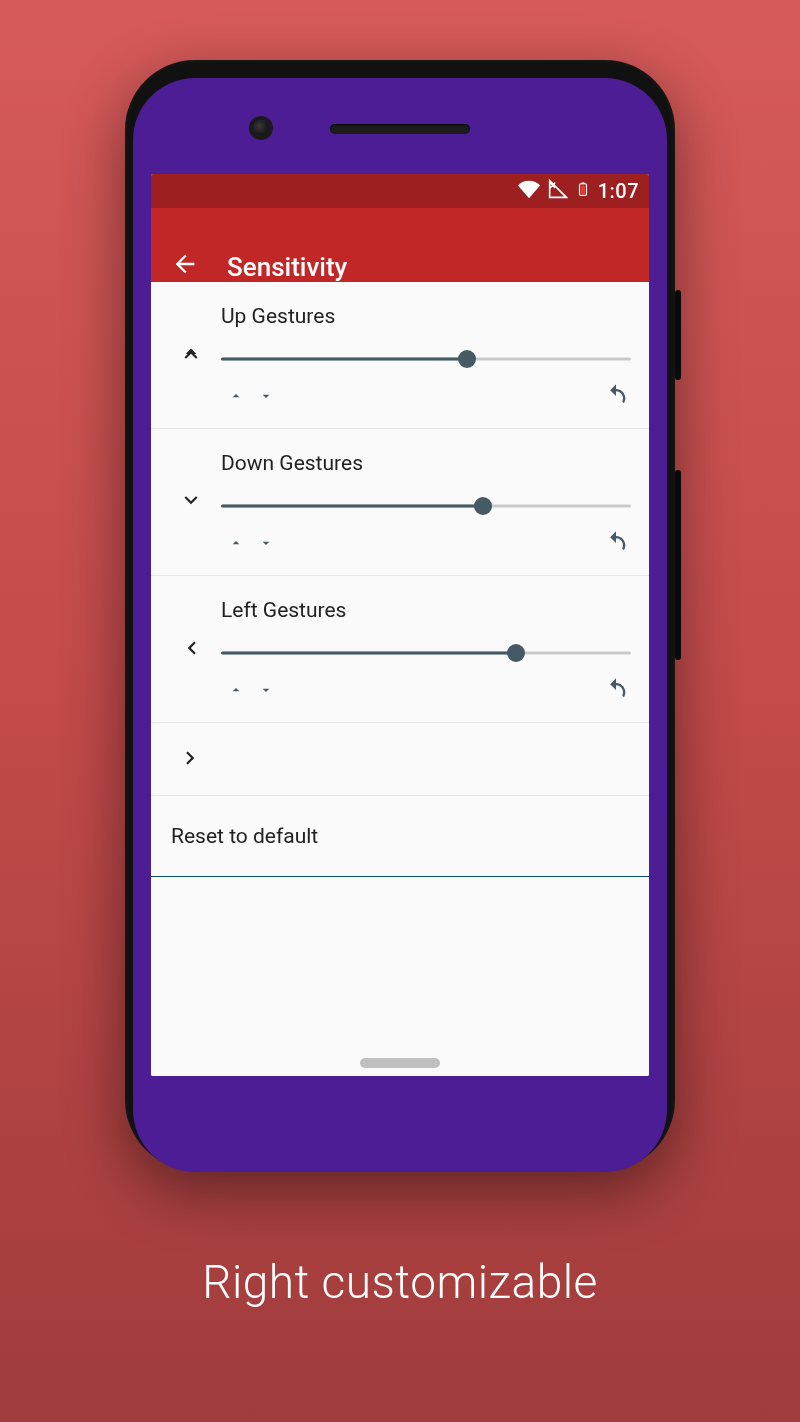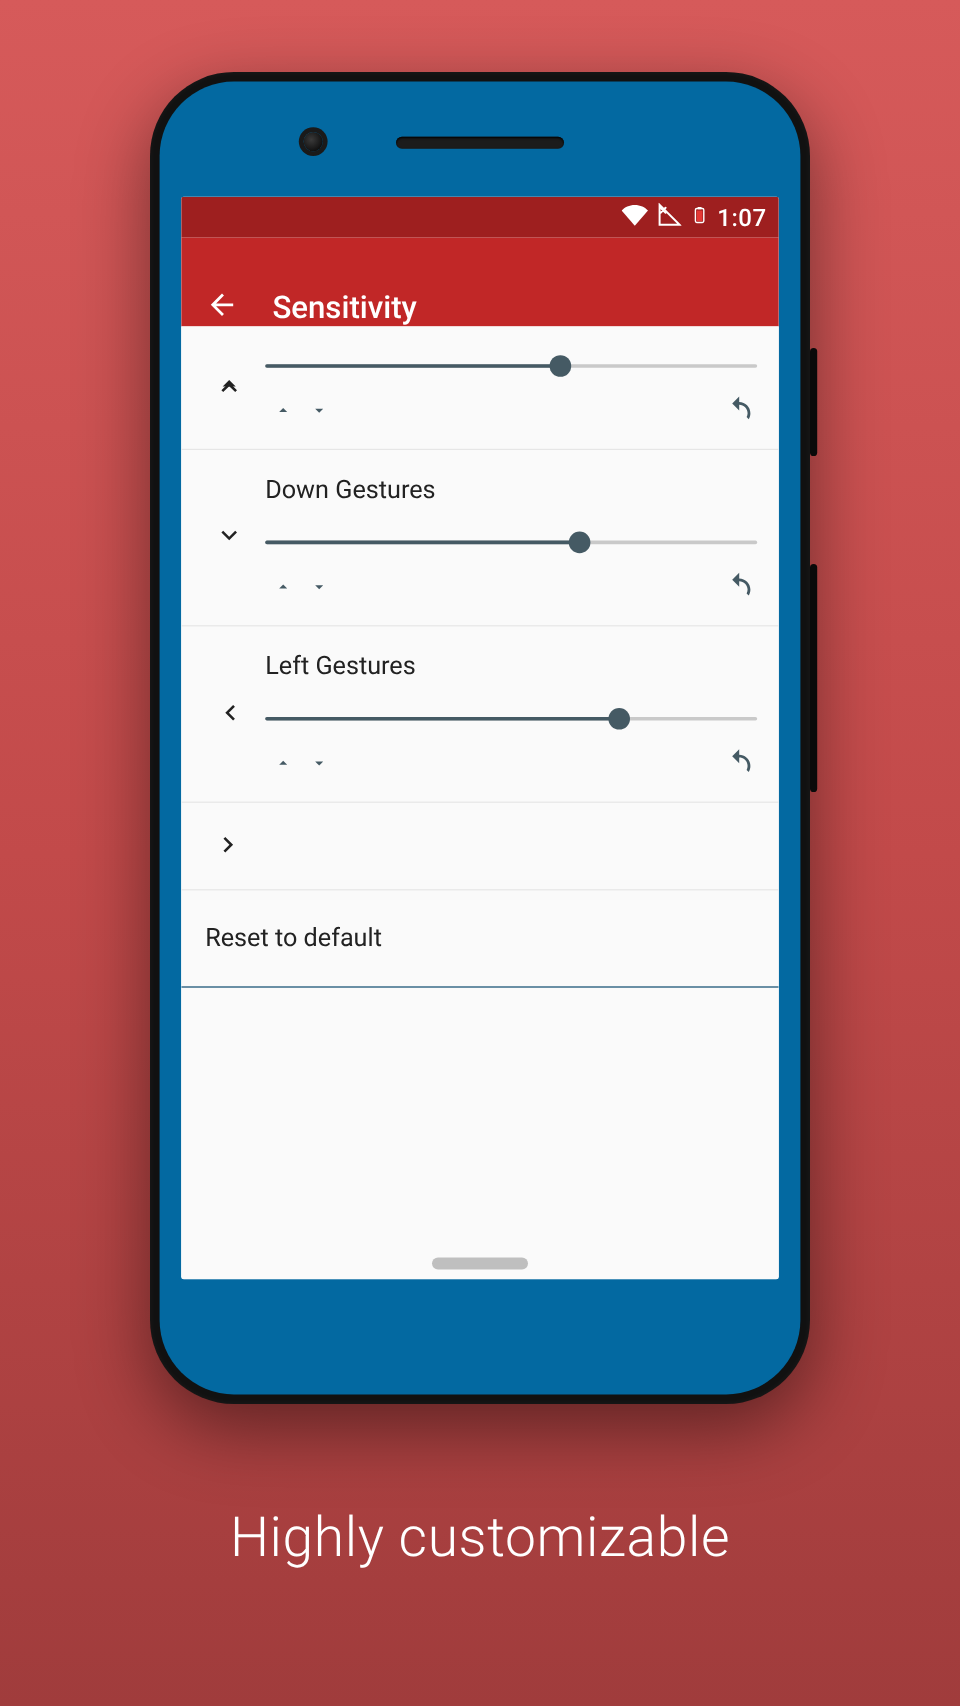--- a/index.html
+++ b/index.html
@@ -20,24 +20,25 @@
     top: 60px;
     width: 550px;
     height: 1110px;
     background: #111;
     border-radius: 70px;
     box-shadow: 0 20px 60px rgba(0,0,0,.45), inset 0 0 6px rgba(255,255,255,.05);
     padding: 8px;
   }
   .phone-inner {
     width: 100%; height: 100%;
-    background: #0369a1;
+    background: #4c1d95;
     border-radius: 62px;
     position: relative;
     overflow: hidden;
+    margin-top: 10px;
   }
   
   .side-btn { position: absolute; background:#0a0a0a; border-radius:3px; }
   .side-btn.power   { right:-6px; top:230px; width:6px; height:90px; }
   .side-btn.vol     { right:-6px; top:410px; width:6px; height:190px; }
 
   
   .camera-dot {
     position:absolute; top:42px; left:120px;
     width:16px; height:16px; border-radius:50%;
@@ -198,20 +199,21 @@
         <div class="gesture-row">
           <div class="gesture-icon-cell">
             <span>
               <svg viewBox="0 0 24 24">
                   <path d="M7 14l5-5 5 5z" transform="translate(0,-2)"></path>
                   <path d="M6 15l6-6 6 6-1.4 1.4L12 11.8l-4.6 4.6z"></path>
                 </svg>
             </span>
           </div>
           <div>
+            <div class="gesture-title">Up Gestures</div>
             <div class="slider">
               <div class="slider-track"></div>
               <div class="slider-fill" style="width: 60%;"></div>
               <div class="slider-thumb" style="left: 60%;"></div>
             </div>
             <div class="controls-row">
               <span class="mini-btn">
                   <svg viewBox="0 0 24 24">
                     <path d="M7 14l5-5 5 5z"></path>
                   </svg>
@@ -312,13 +314,13 @@
 
         <div class="reset-row">Reset to default</div>
 
       </div>
 
       <div class="nav-pill"></div>
     </div>
   </div>
 </div>
 
-<div class="caption">Highly customizable</div>
+<div class="caption">Right customizable</div>
 
 </body></html>

